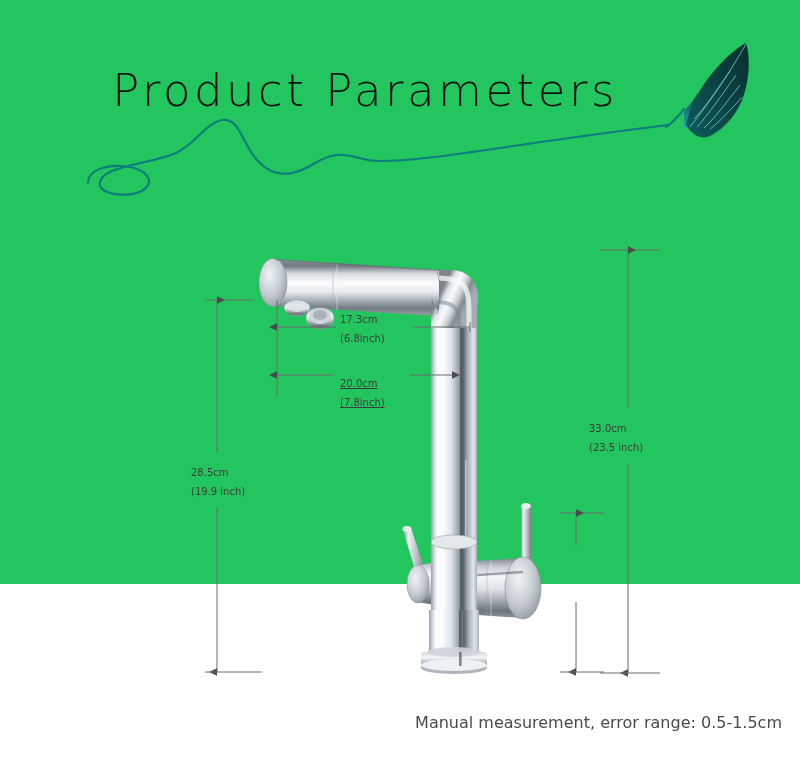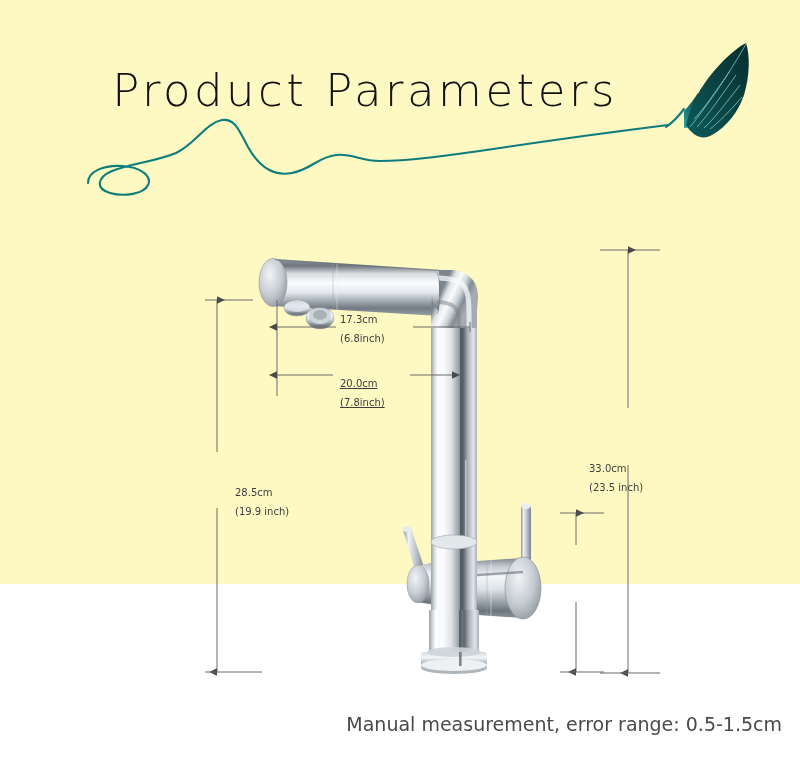--- a/index.html
+++ b/index.html
@@ -14,21 +14,21 @@
     overflow: hidden;
     font-family: "Liberation Sans", sans-serif;
     background: #ffffff;
   }
 
   #page {
     position: absolute;
     left: 0; top: 0;
     width: 800px;
     height: 584px;
-    background: #fef9c3;
+    background: #22c55e;
   }
 
   
   #title-text {
     position: absolute;
     left: 0;
     top: 68px;
     width: 800px;
     text-align: center;
     padding-right: 70px;
@@ -78,21 +78,21 @@
     white-space: nowrap;
   }
   .dim-label .l2 { display: block; }
 
   
   #footer-note {
     position: absolute;
     right: 18px;
     top: 713px;
     font-family: "DejaVu Sans", sans-serif;
-    font-size: 19px;
+    font-size: 16px;
     color: #4a4a4a;
     white-space: nowrap;
   }
 </style>
 </head>
 <body>
 
 <div id="page">
 
   <div id="title-decoration">
@@ -374,26 +374,26 @@
     <div class="dim-label" style="left:340px; top:310px;">
       <span>17.3cm</span>
       <span class="l2">(6.8inch)</span>
     </div>
 
     <div class="dim-label" style="left:340px; top:374px;text-decoration:underline;">
       <span>20.0cm</span>
       <span class="l2">(7.8inch)</span>
     </div>
 
-    <div class="dim-label" style="left:191px; top:483px;margin-left:44px;">
+    <div class="dim-label" style="left:191px; top:463px;">
       <span>28.5cm</span>
       <span class="l2">(19.9 inch)</span>
     </div>
 
-    <div class="dim-label" style="left:589px; top:419px;margin-top:40px;">
+    <div class="dim-label" style="left:589px; top:419px;">
       <span>33.0cm</span>
       <span class="l2">(23.5 inch)</span>
     </div>
 
   </div>
 
   <div id="footer-note">Manual measurement, error range: 0.5-1.5cm</div>
 
 </div>
 

